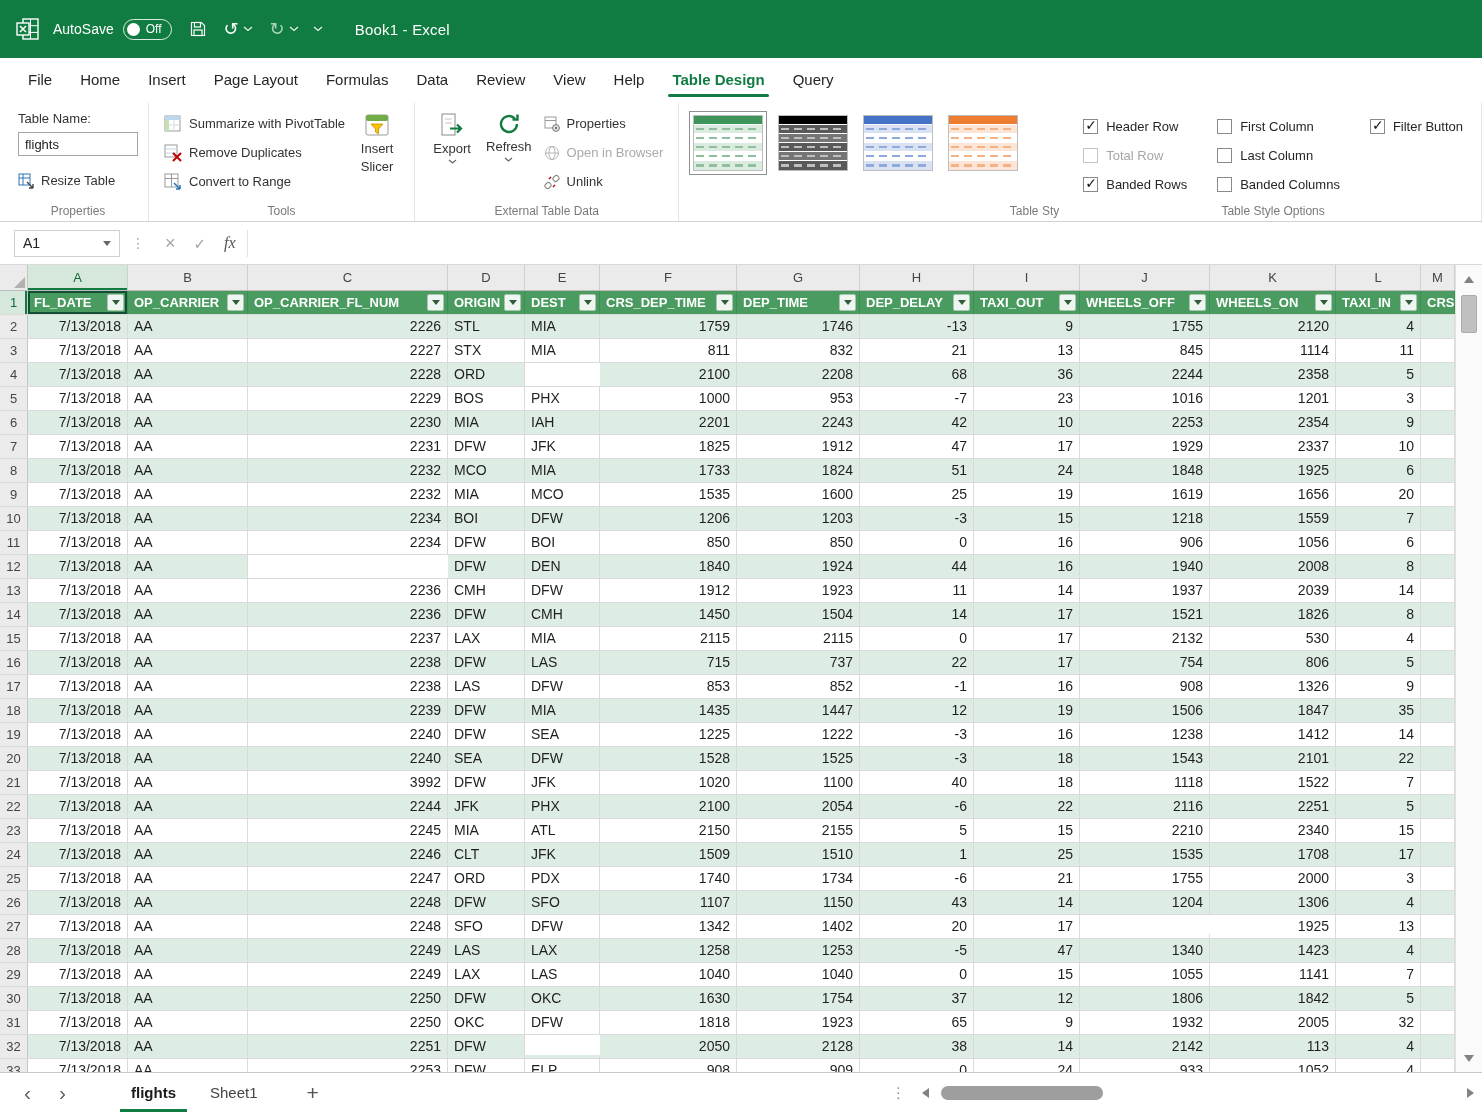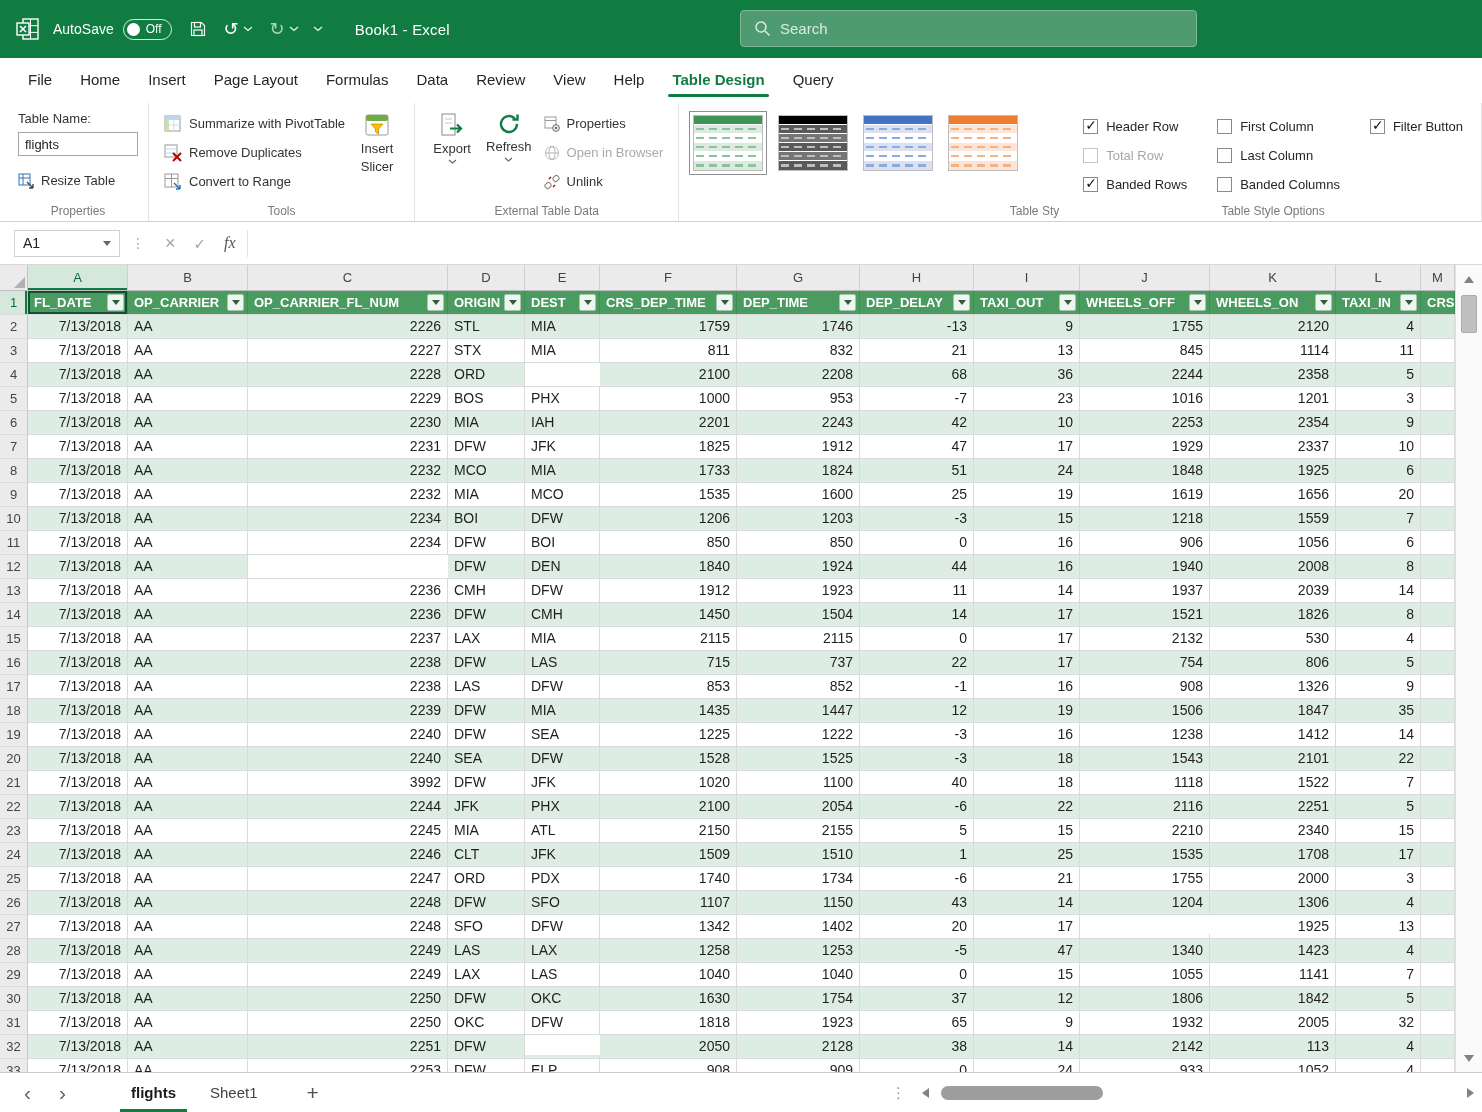--- a/index.html
+++ b/index.html
@@ -146,27 +146,20 @@
       <svg width="10" height="6" viewBox="0 0 10 6" fill="none" stroke="#fff" stroke-width="1.3">
           <path d="M1 1 l4 3.5 L9 1"></path>
         </svg>
     </span>
     <span class="qat-chevron" style="margin-left:14px">
       <svg width="10" height="6" viewBox="0 0 10 6" fill="none" stroke="#fff" stroke-width="1.3">
           <path d="M1 1 l4 3.5 L9 1"></path>
         </svg>
     </span>
     <span class="window-title">Book1 - Excel</span>
-    <div class="search-box">
-      <svg width="17" height="17" viewBox="0 0 17 17" fill="none" stroke="#D7E8DD" stroke-width="1.6">
-        <circle cx="7" cy="7" r="5"></circle>
-          <line x1="11" y1="11" x2="15.5" y2="15.5"></line>
-      </svg>
-      <span>Search</span>
-    </div>
   </div>
 
   <div class="menu-bar">
     <div class="menu-tabs">
         <div class="menu-tab">File</div>
         <div class="menu-tab">Home</div>
         <div class="menu-tab">Insert</div>
         <div class="menu-tab">Page Layout</div>
         <div class="menu-tab">Formulas</div>
         <div class="menu-tab">Data</div>

